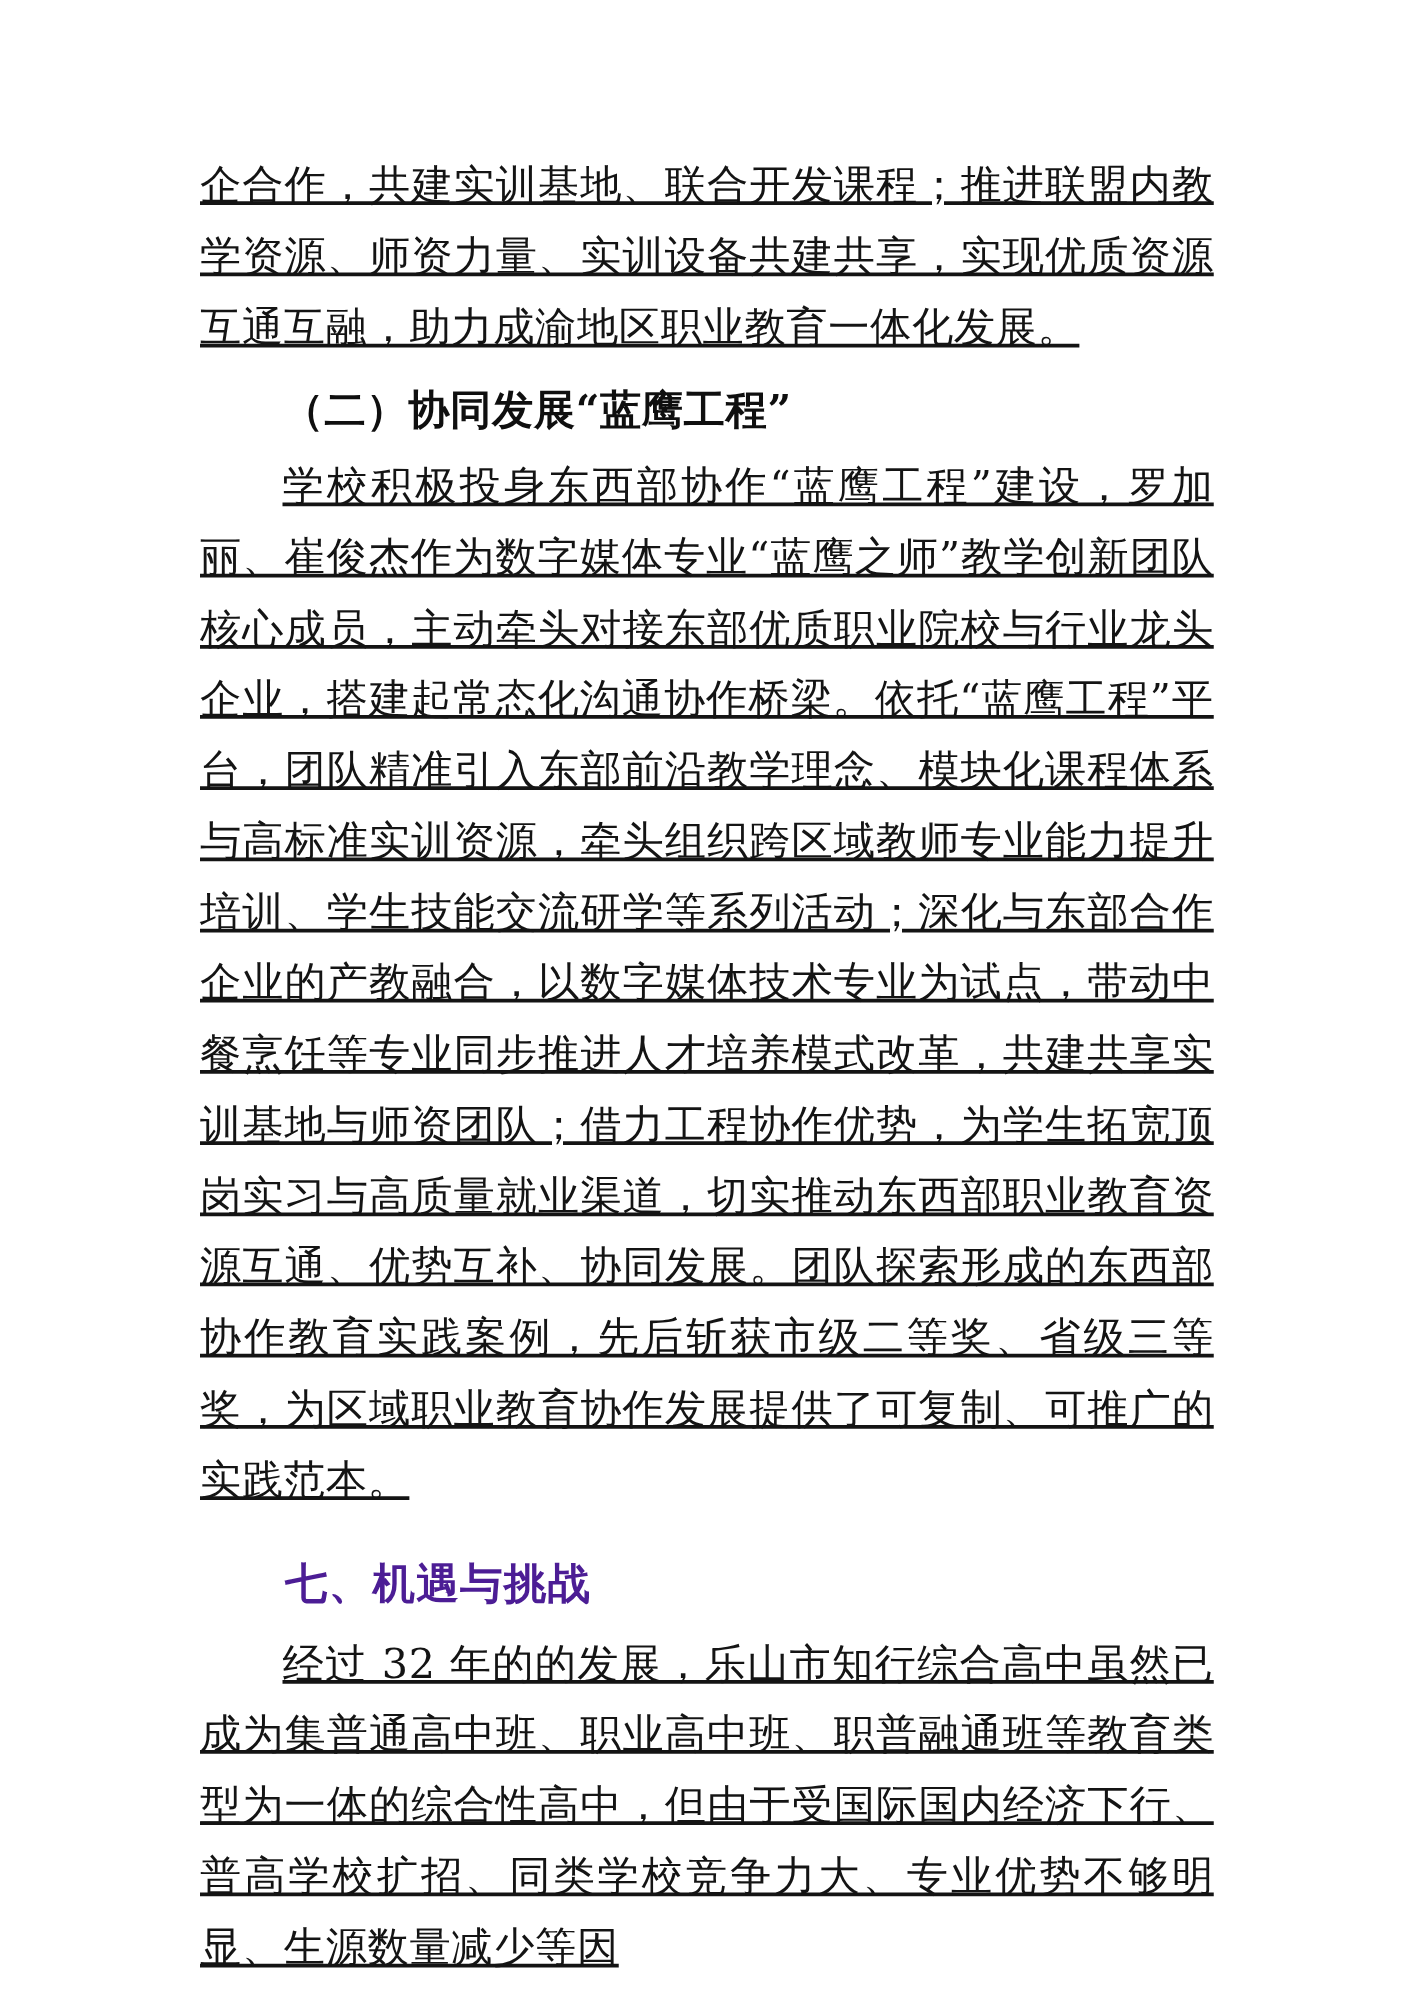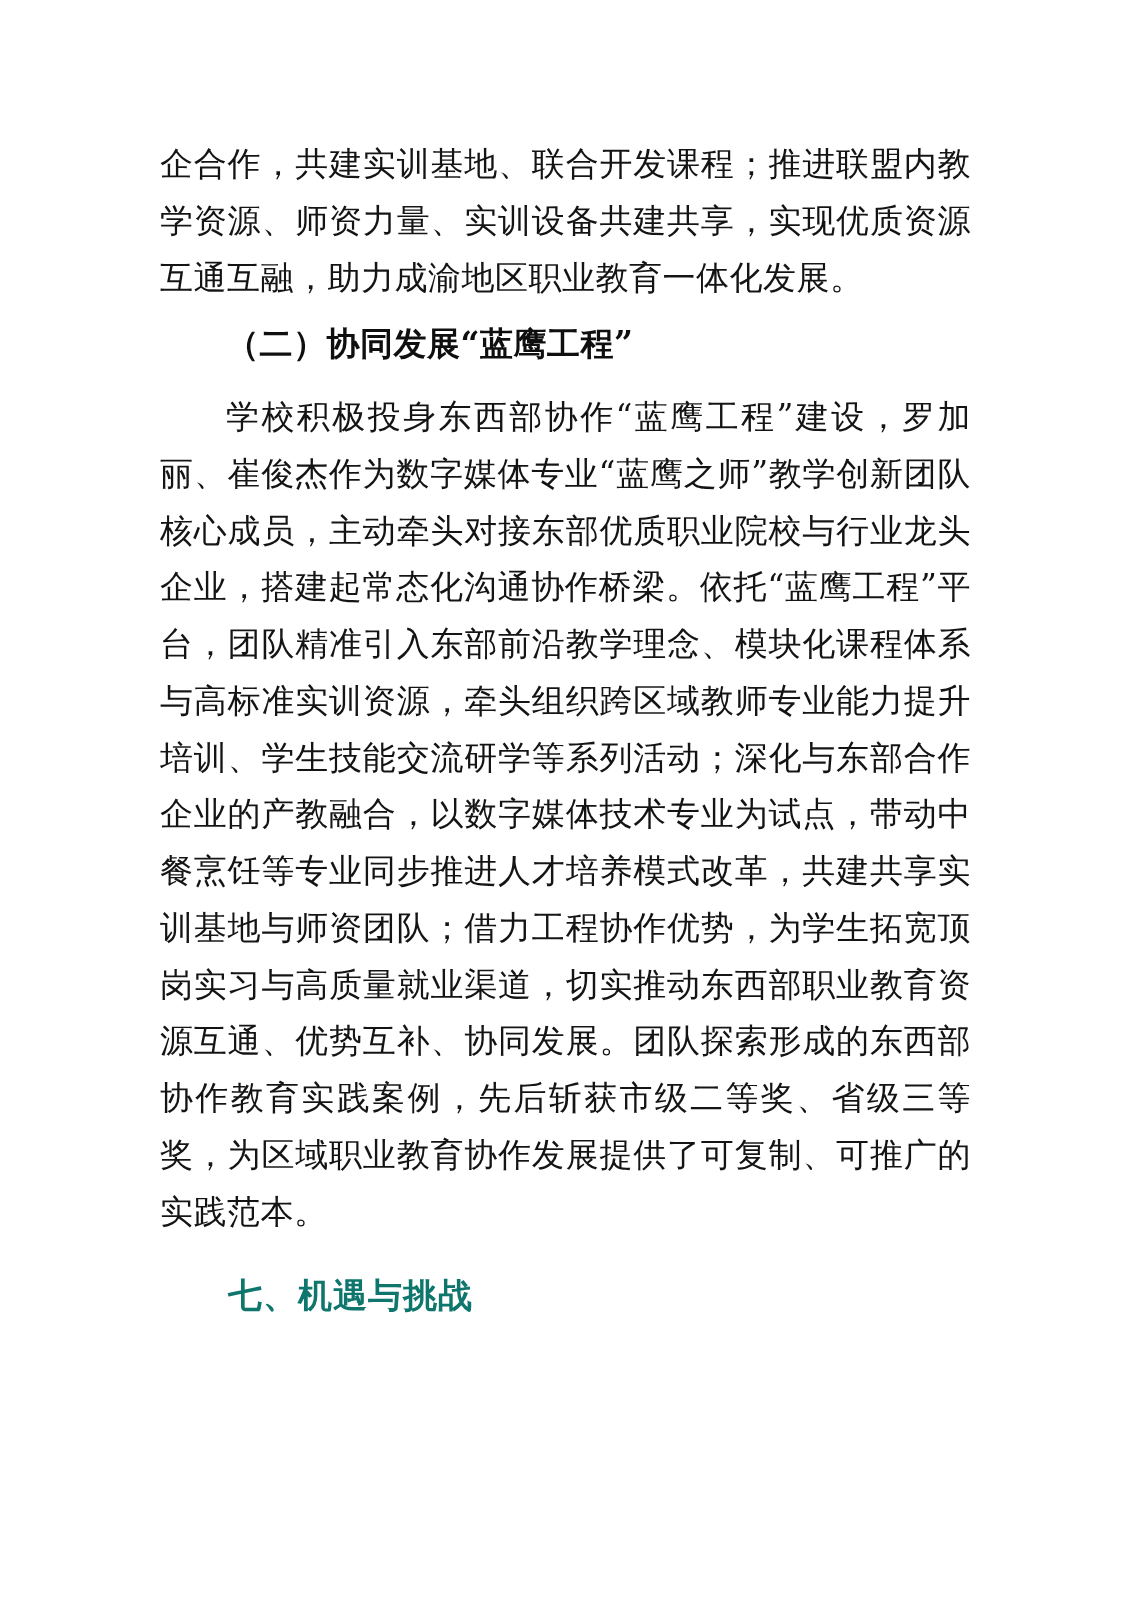--- a/index.html
+++ b/index.html
@@ -19,53 +19,55 @@
     min-height: 1600px;
     box-sizing: border-box;
     padding: 120px 160px 60px 160px;
     background: #ffffff;
   }
   .para {
     font-size: 33px;
     line-height: 1.72;
     text-align: justify;
     text-justify: inter-ideograph;
-    margin: 16px 0 2px 0;
+    margin: 0 0 2px 0;
     letter-spacing: 0.5px;
     color: #141414;
+    text-decoration: underline;
   }
   .indent {
     text-indent: 2em;
   }
   .heading-sub {
     font-size: 33px;
     line-height: 1.72;
     font-weight: bold;
     text-indent: 2em;
     margin: 10px 0 4px 0;
     letter-spacing: 0.5px;
     color: #0f0f0f;
   }
   .heading-major {
     font-size: 34px;
     line-height: 1.72;
     font-weight: bold;
     text-indent: 2em;
     margin: 26px 0 6px 0;
     letter-spacing: 1px;
-    color: #0f766e;
+    color: #4c1d95;
   }
 </style>
 </head>
 <body>
 
 <div class="page">
 
   <p class="para">企合作，共建实训基地、联合开发课程；推进联盟内教学资源、师资力量、实训设备共建共享，实现优质资源互通互融，助力成渝地区职业教育一体化发展。</p>
 
   <p class="heading-sub">（二）协同发展“蓝鹰工程”</p>
 
   <p class="para indent">学校积极投身东西部协作“蓝鹰工程”建设，罗加丽、崔俊杰作为数字媒体专业“蓝鹰之师”教学创新团队核心成员，主动牵头对接东部优质职业院校与行业龙头企业，搭建起常态化沟通协作桥梁。依托“蓝鹰工程”平台，团队精准引入东部前沿教学理念、模块化课程体系与高标准实训资源，牵头组织跨区域教师专业能力提升培训、学生技能交流研学等系列活动；深化与东部合作企业的产教融合，以数字媒体技术专业为试点，带动中餐烹饪等专业同步推进人才培养模式改革，共建共享实训基地与师资团队；借力工程协作优势，为学生拓宽顶岗实习与高质量就业渠道，切实推动东西部职业教育资源互通、优势互补、协同发展。团队探索形成的东西部协作教育实践案例，先后斩获市级二等奖、省级三等奖，为区域职业教育协作发展提供了可复制、可推广的实践范本。</p>
 
   <p class="heading-major">七、机遇与挑战</p>
 
+  <p class="para indent">经过 32 年的的发展，乐山市知行综合高中虽然已成为集普通高中班、职业高中班、职普融通班等教育类型为一体的综合性高中，但由于受国际国内经济下行、普高学校扩招、同类学校竞争力大、专业优势不够明显、生源数量减少等因</p>
 
 </div>
 
 </body></html>

